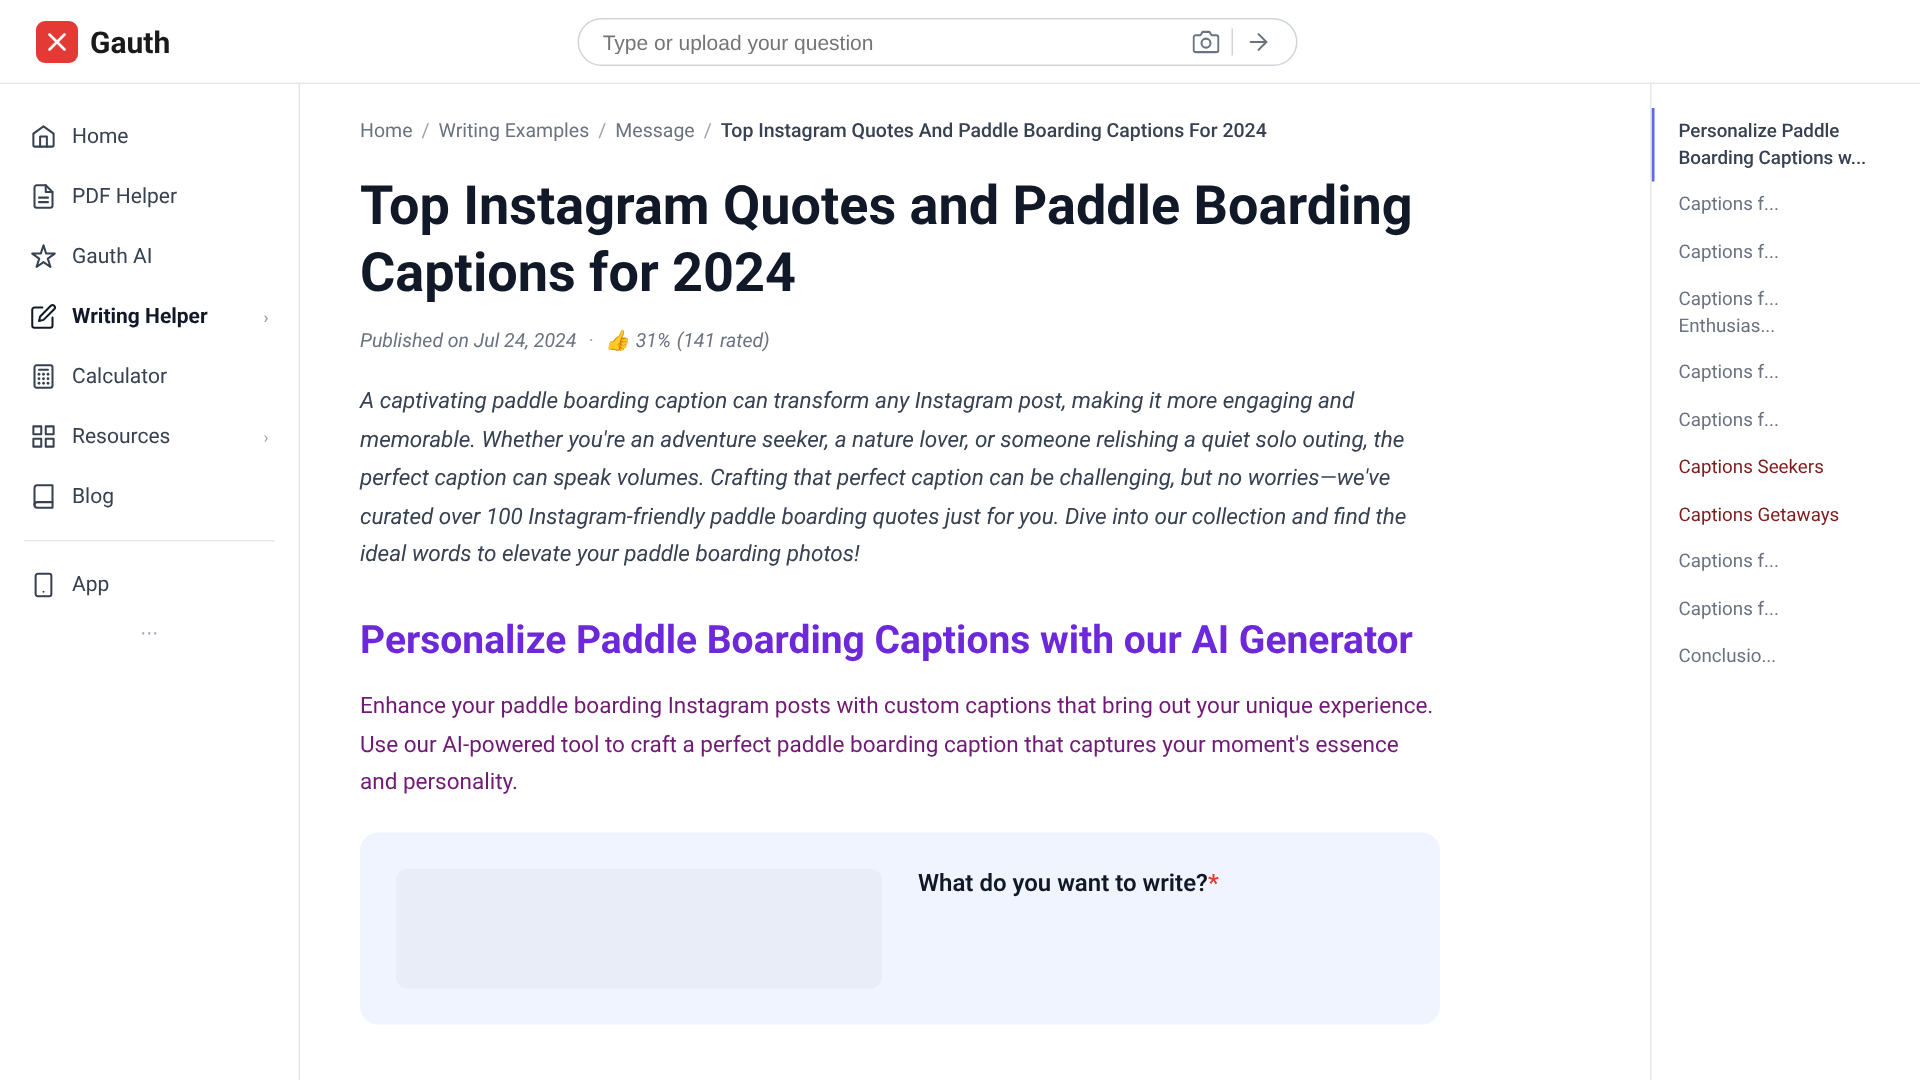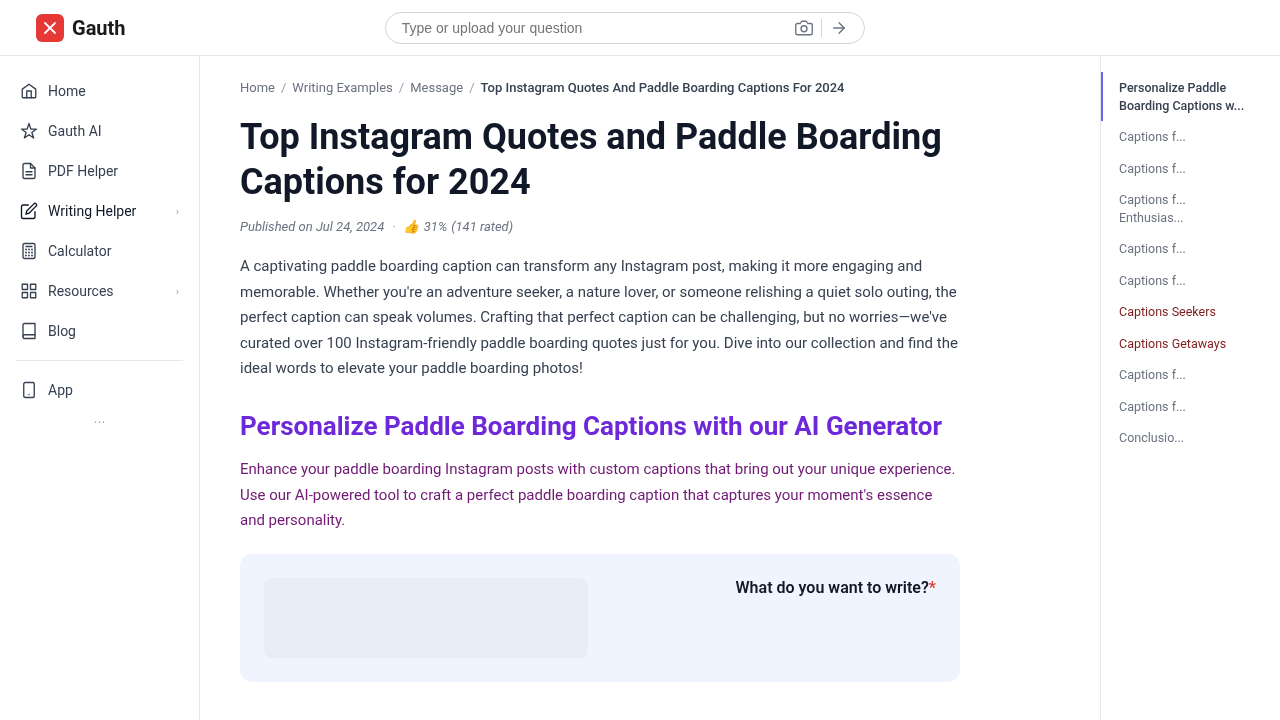--- a/index.html
+++ b/index.html
@@ -1,19 +1,19 @@
 <!DOCTYPE html>
 <html><head>
   <meta charset="utf-8">
   <style>
     * { margin: 0; padding: 0; box-sizing: border-box; }
     body { font-family: -apple-system, BlinkMacSystemFont, 'Segoe UI', Roboto, sans-serif; background: #fff; color: #1a1a1a; display: flex; flex-direction: column; height: 720px; overflow: hidden; }
 
     
-    .header { display: flex; align-items: center; justify-content: space-between; padding: 0 36px; height: 56px; border-bottom: 1px solid #e5e7eb; position: relative; z-index: 10; background: #fff; }
+    .header { display: flex; align-items: center; justify-content: space-between; padding: 0 24px; height: 56px; border-bottom: 1px solid #e5e7eb; position: relative; z-index: 10; background: #fff; }
     .logo { display: flex; align-items: center; gap: 8px; font-size: 20px; font-weight: 700; color: #1a1a1a; }
     .logo-icon { width: 28px; height: 28px; background: #e53935; border-radius: 6px; display: flex; align-items: center; justify-content: center; color: #fff; font-size: 14px; font-weight: 900; }
     .search-bar { display: flex; align-items: center; border: 1.5px solid #d1d5db; border-radius: 24px; padding: 6px 16px; gap: 8px; width: 480px; background: #fff; justify-content: space-between; }
     .search-bar input { border: none; outline: none; font-size: 14px; color: #6b7280; flex: 1; background: transparent; }
     .search-bar .camera-btn { background: none; border: none; cursor: pointer; color: #6b7280; display: flex; align-items: center; }
     .search-bar .divider { width: 1px; height: 18px; background: #d1d5db; }
     .search-bar .arrow-btn { background: none; border: none; cursor: pointer; color: #6b7280; display: flex; align-items: center; }
 
     
     .layout { display: flex; flex: 1; overflow: hidden; }
@@ -35,29 +35,29 @@
     .breadcrumb a { color: #6b7280; text-decoration: none; }
     .breadcrumb .sep { color: #9ca3af; }
     .breadcrumb .current { color: #374151; font-weight: 500; }
 
     
     .article-title { font-size: 36px; font-weight: 700; color: #111827; line-height: 1.25; margin-bottom: 14px; }
     .article-meta { display: flex; align-items: center; gap: 8px; font-size: 13px; color: #6b7280; margin-bottom: 20px; font-style: italic; }
     .article-meta .dot { color: #9ca3af; }
     .rating { display: flex; align-items: center; gap: 4px; }
     .thumb-icon { color: #22c55e; }
-    .article-intro { font-size: 15px; color: #374151; line-height: 1.7; margin-bottom: 28px; }
+    .article-intro { font-size: 15px; color: #374151; line-height: 1.7; margin-bottom: 28px; font-style: italic; }
 
     .section-title { font-size: 26px; font-weight: 700; color: #6d28d9; line-height: 1.3; margin-bottom: 14px; }
     .section-text { font-size: 15px; color: #701a75; line-height: 1.7; margin-bottom: 20px; }
 
     
     .cta-box { background: #f0f4ff; border-radius: 12px; padding: 24px; display: flex; gap: 24px; align-items: flex-start; margin-top: 8px; }
     .cta-left { flex: 1; background: #e8edf8; border-radius: 8px; min-height: 80px; }
-    .cta-right { flex: 1; text-align: right; }
+    .cta-right { flex: 1; }
     .cta-label { font-size: 16px; font-weight: 600; color: #111827; }
     .cta-asterisk { color: #e53935; }
 
     
     .toc-sidebar { width: 180px; border-left: 1px solid #e5e7eb; padding: 16px 0; overflow-y: auto; flex-shrink: 0; }
     .toc-item { padding: 7px 16px; font-size: 12.5px; color: #6b7280; cursor: pointer; line-height: 1.4; border-left: 2px solid transparent; position: relative; }
     .toc-item.active { border-left: 2px solid #6366f1; color: #374151; font-weight: 500; }
     .toc-item.highlighted { color: #7f1d1d; }
 
     
@@ -102,36 +102,36 @@
     <div class="sidebar-item">
       <svg class="icon" viewBox="0 0 24 24">
         <path d="M3 9.5L12 3l9 6.5V20a1 1 0 0 1-1 1H4a1 1 0 0 1-1-1V9.5z"></path>
         <polyline points="9 21 9 12 15 12 15 21"></polyline>
       </svg>
       <span>Home</span>
     </div>
 
     <div class="sidebar-item">
       <svg class="icon" viewBox="0 0 24 24">
-        <path d="M12 2l2.4 7.4H22l-6.2 4.5 2.4 7.4L12 17l-6.2 4.3 2.4-7.4L2 9.4h7.6z"></path>
-      </svg>
-      <span>Gauth AI</span>
-    </div>
-
-    <div class="sidebar-item">
-      <svg class="icon" viewBox="0 0 24 24">
         <path d="M14 2H6a2 2 0 0 0-2 2v16a2 2 0 0 0 2 2h12a2 2 0 0 0 2-2V8z"></path>
         <polyline points="14 2 14 8 20 8"></polyline>
         <line x1="8" y1="13" x2="16" y2="13"></line>
         <line x1="8" y1="17" x2="16" y2="17"></line>
       </svg>
       <span>PDF Helper</span>
     </div>
 
-    <div class="sidebar-item" style="font-weight:400; color:#111827;">
+    <div class="sidebar-item">
+      <svg class="icon" viewBox="0 0 24 24">
+        <path d="M12 2l2.4 7.4H22l-6.2 4.5 2.4 7.4L12 17l-6.2 4.3 2.4-7.4L2 9.4h7.6z"></path>
+      </svg>
+      <span>Gauth AI</span>
+    </div>
+
+    <div class="sidebar-item" style="font-weight:700; color:#111827;">
       <svg class="icon" viewBox="0 0 24 24">
         <path d="M11 4H4a2 2 0 0 0-2 2v14a2 2 0 0 0 2 2h14a2 2 0 0 0 2-2v-7"></path>
         <path d="M18.5 2.5a2.121 2.121 0 0 1 3 3L12 15l-4 1 1-4 9.5-9.5z"></path>
       </svg>
       <span>Writing Helper</span>
       <span class="chevron">›</span>
     </div>
 
     <div class="sidebar-item">
       <svg class="icon" viewBox="0 0 24 24">

